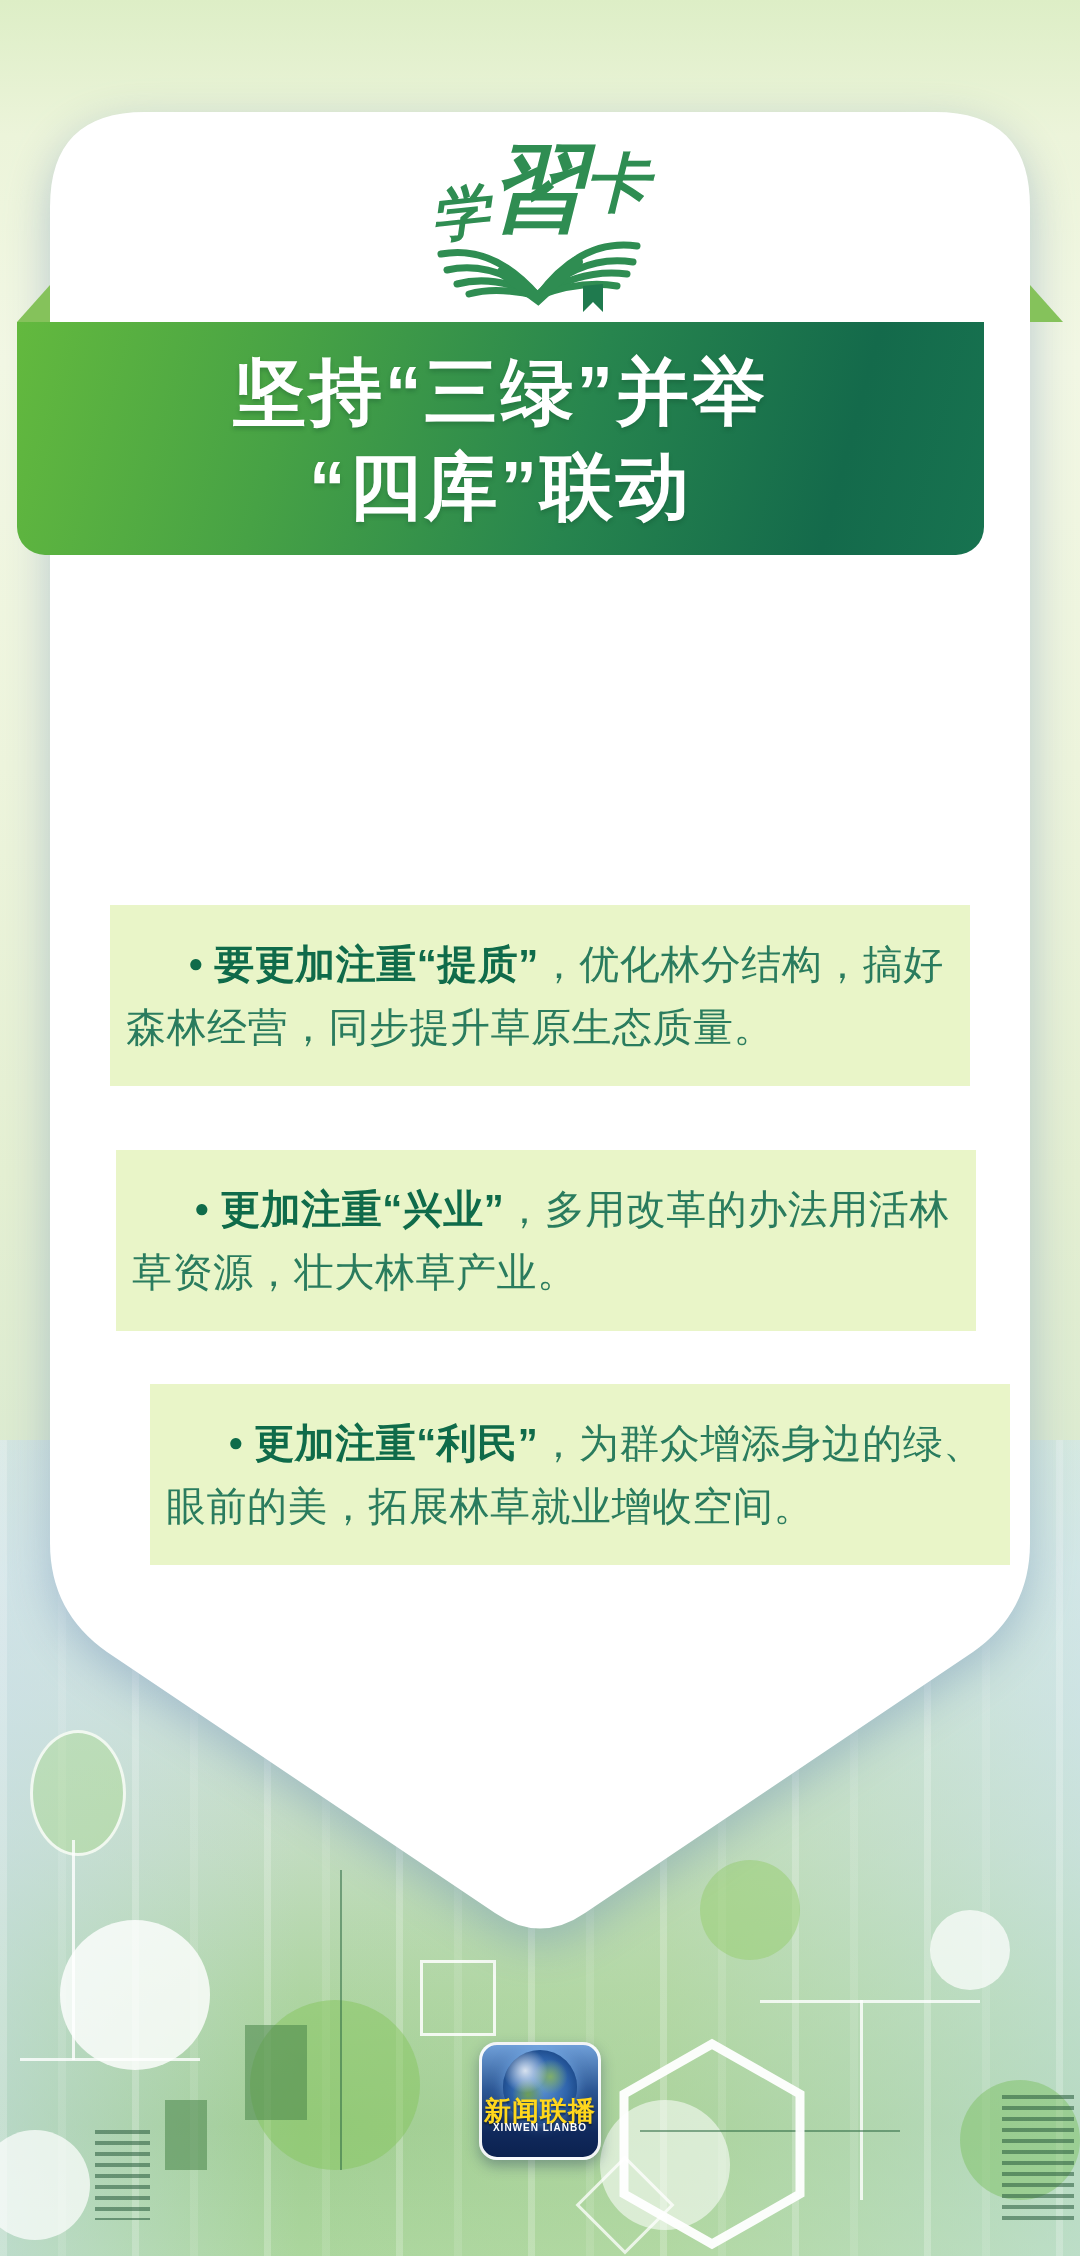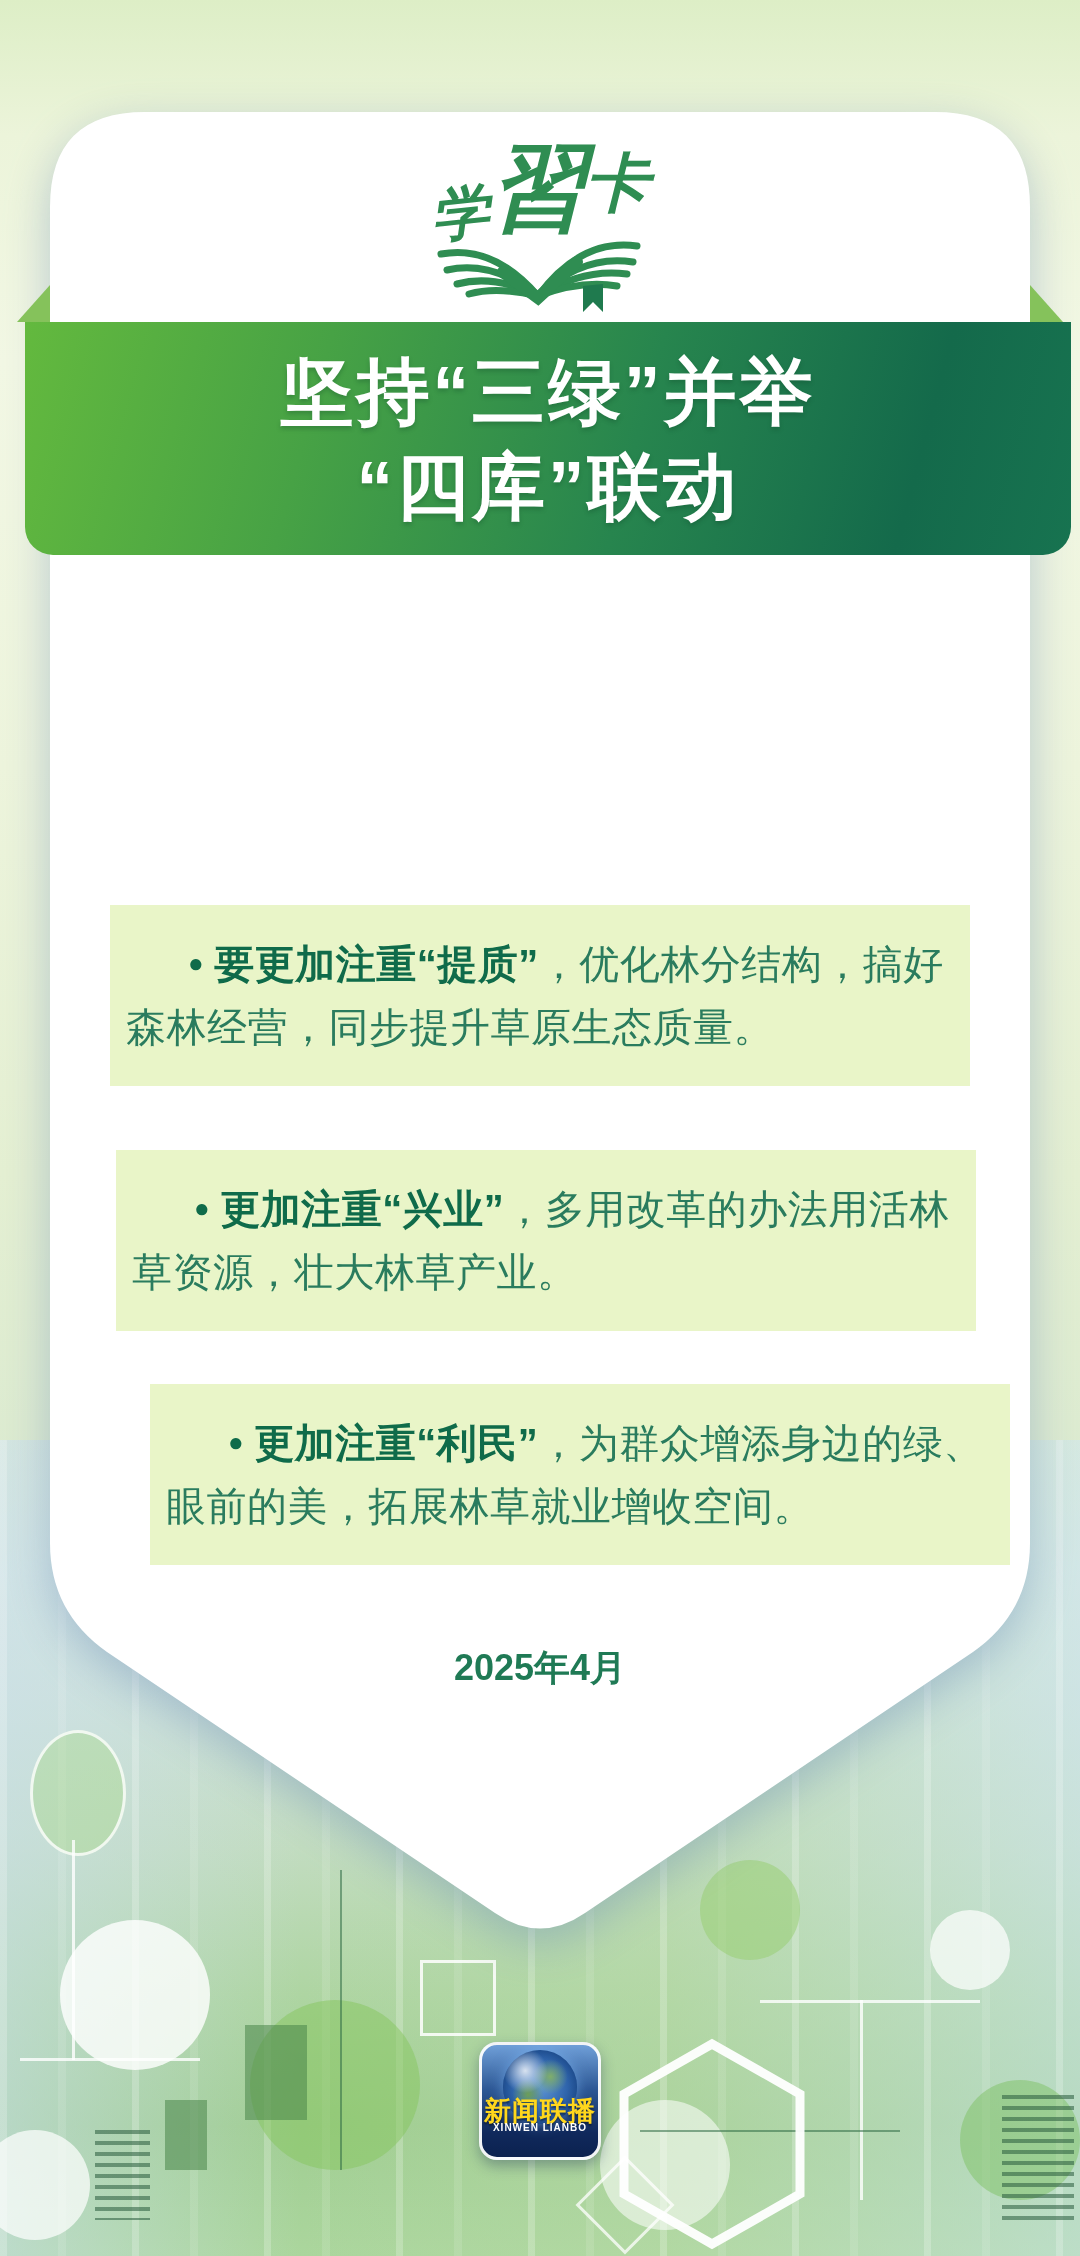--- a/index.html
+++ b/index.html
@@ -25,23 +25,23 @@
   .logo{position:absolute;left:0;top:138px;width:1080px;text-align:center;z-index:6;color:#2f8d52;}
   .logo .c{display:inline-block;font-weight:700;font-style:italic;line-height:1;}
   .logo .c1{font-size:58px;transform:translateY(14px) rotate(-6deg);}
   .logo .c2{font-size:96px;transform:translateY(2px);}
   .logo .c3{font-size:64px;transform:translateY(-14px);}
   .book{position:absolute;left:435px;top:212px;z-index:5;}
   
   .fold{position:absolute;width:33px;height:37px;top:285px;background:#85c25b;z-index:3;}
   .fold-l{left:17px;clip-path:polygon(0 100%,100% 100%,100% 0);}
   .fold-r{left:1030px;clip-path:polygon(0 0,0 100%,100% 100%);}
-  .banner{position:absolute;left:17px;top:322px;width:1046px;height:233px;z-index:5;
+  .banner{position:absolute;left:17px;top:322px;width:967px;height:233px;z-index:5;
     background:linear-gradient(105deg,#63b93e 0%,#47a245 28%,#27854e 58%,#146a4b 84%,#177350 100%);
-    border-radius:0 0 28px 28px;display:flex;flex-direction:column;justify-content:center;align-items:center;margin-left:8px;}
+    border-radius:0 0 28px 28px;display:flex;flex-direction:column;justify-content:center;align-items:center;}
   .banner .t{color:#fff;font-weight:900;font-size:73px;line-height:95px;letter-spacing:3px;
     text-shadow:0 3px 4px rgba(15,70,40,.28);white-space:nowrap;}
   
   .intro{position:absolute;left:110px;top:628px;width:860px;z-index:6;
     font-size:42px;line-height:79px;letter-spacing:1px;color:#2a7c5e;text-align:justify;text-indent:86px;}
   .intro .b{font-weight:800;color:#0f6b4a;}
   
   .pbox{position:absolute;left:110px;width:860px;z-index:6;background:#e9f5c8;
     box-sizing:border-box;padding:27px 2px 27px 16px;font-size:40px;line-height:63px;
     letter-spacing:.5px;color:#2a7c5e;text-indent:62px;}
@@ -133,21 +133,20 @@
   </div>
 
 
   <div class="pbox p1"><span class="bullet">●</span><span class="lead">要更加注重“提质”</span><span>，优化林分结构，搞好森林经营，同步提升草原生态质量。</span></div>
 
   <div class="pbox p2"><span class="bullet">●</span><span class="lead">更加注重“兴业”</span><span>，多用改革的办法用活林草资源，壮大林草产业。</span></div>
 
   <div class="pbox p3"><span class="bullet">●</span><span class="lead">更加注重“利民”</span><span>，为群众增添身边的绿、眼前的美，拓展林草就业增收空间。</span></div>
 
   <div class="source">
-    <div class="date">2025年4月</div>
   </div>
 
   <svg class="hex" width="280" height="240" viewBox="0 0 280 240">
     <polygon points="160,20 248,70 248,170 160,220 72,170 72,70" fill="none" stroke="rgba(255,255,255,.95)" stroke-width="9"></polygon>
   </svg>
 
   <div class="badge">
     <div class="globe"></div>
     <div class="badge-title">新闻联播</div>
     <div class="badge-sub">XINWEN LIANBO</div>

